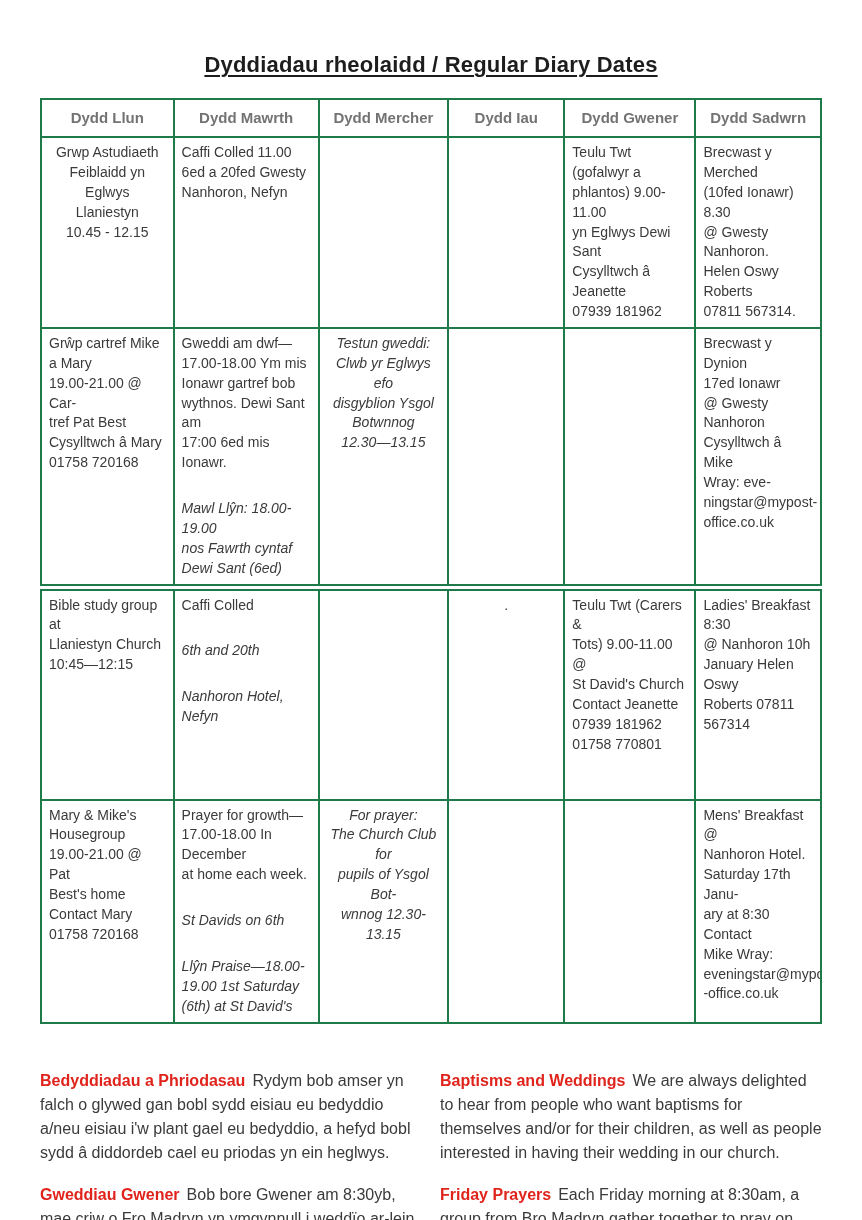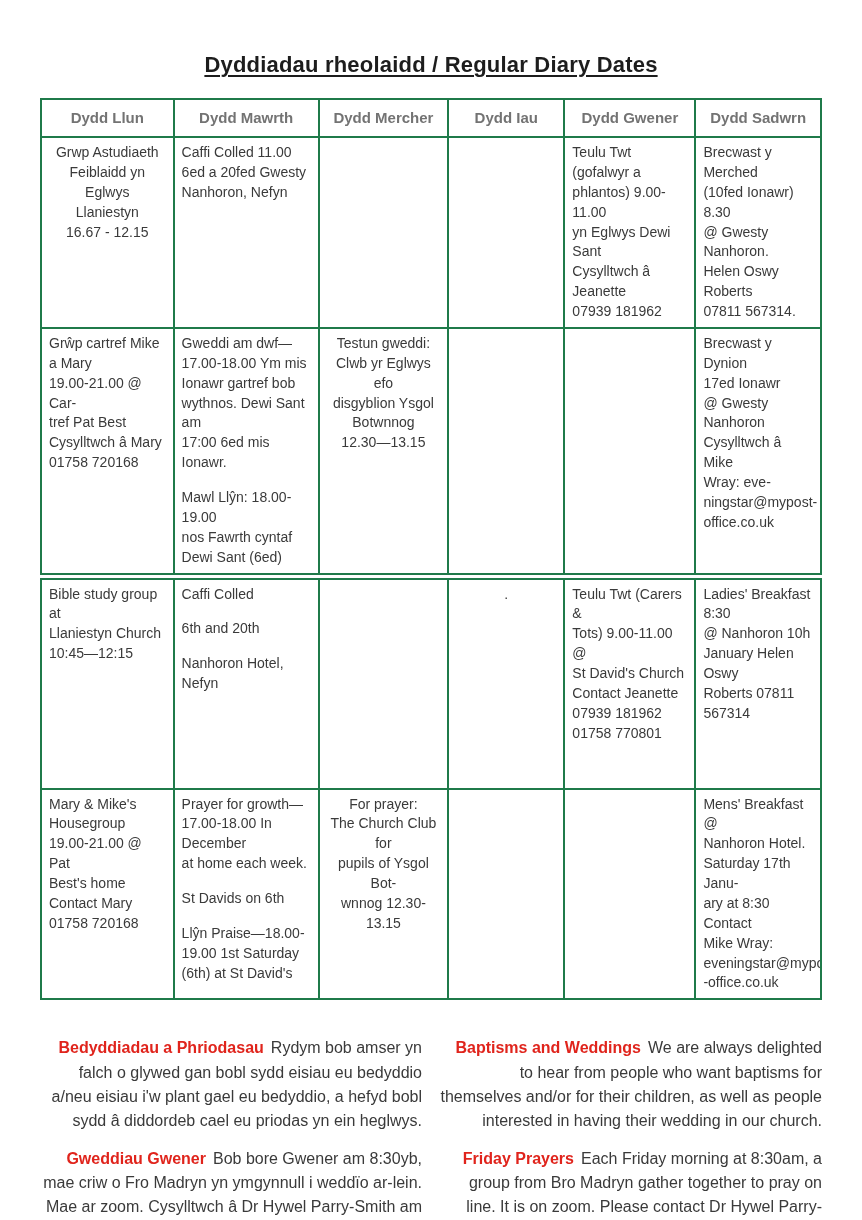--- a/index.html
+++ b/index.html
@@ -33,42 +33,42 @@
     overflow:hidden;
   }
   table.diary th{
     font-weight:700;
     text-align:center;
     vertical-align:middle;
     font-size:15px;
     color:#737373;
     padding:4px;
   }
-  td.italic{text-align:center;}
+  td.italic{font-style:italic;text-align:center;}
   td.small{font-size:12.4px;line-height:1.5;}
   .cell-para{white-space:pre-line;}
-  .cell-para + .cell-para{margin-top:15px;}
+  .cell-para + .cell-para{margin-top:26px;font-style:italic;}
 
   #welsh-table thead tr{height:38px;}
   #welsh-table tbody tr:nth-child(1){height:150px;}
   #welsh-table tbody tr:nth-child(2){height:185px;}
   #english-header-table{margin-top:3px;}
   #english-header-table tr{height:30px;}
   #english-body-table{margin-top:3px;}
   #english-body-table tbody tr:nth-child(1){height:210px;}
   #english-body-table tbody tr:nth-child(2){height:182px;}
 
   .notes{
     margin-top:28px;
     width:782px;
     display:grid;
     grid-template-columns:1fr 1fr;
     column-gap:18px;
   }
-  .note{margin:8px 0 13px 0;font-size:16px;line-height:1.52;color:var(--text);text-align:right;}
+  .note{margin:17px 0 13px 0;font-size:16px;line-height:1.52;color:var(--text);}
   .note-heading{color:var(--red);font-weight:700;margin-right:7px;}
 </style>
 </head>
 <body>
 
 <div class="page">
 
   <h1 class="doc-title">Dyddiadau rheolaidd / Regular Diary Dates</h1>
 
   <table class="diary" id="welsh-table">
@@ -89,21 +89,21 @@
           <th>Dydd Gwener</th>
           <th>Dydd Sadwrn</th>
         </tr>
       </thead>
       <tbody>
         <tr>
           <td style="text-align: center;">
             <div class="cell-para">Grwp Astudiaeth
 Feiblaidd yn Eglwys
 Llaniestyn
-16.67 - 12.15</div>
+10.45 - 12.15</div>
           </td>
           <td>
             <div class="cell-para">Caffi Colled 11.00
 6ed a 20fed Gwesty
 Nanhoron, Nefyn</div>
           </td>
           <td></td>
           <td></td>
           <td class="small">
             <div class="cell-para">Teulu Twt (gofalwyr a

